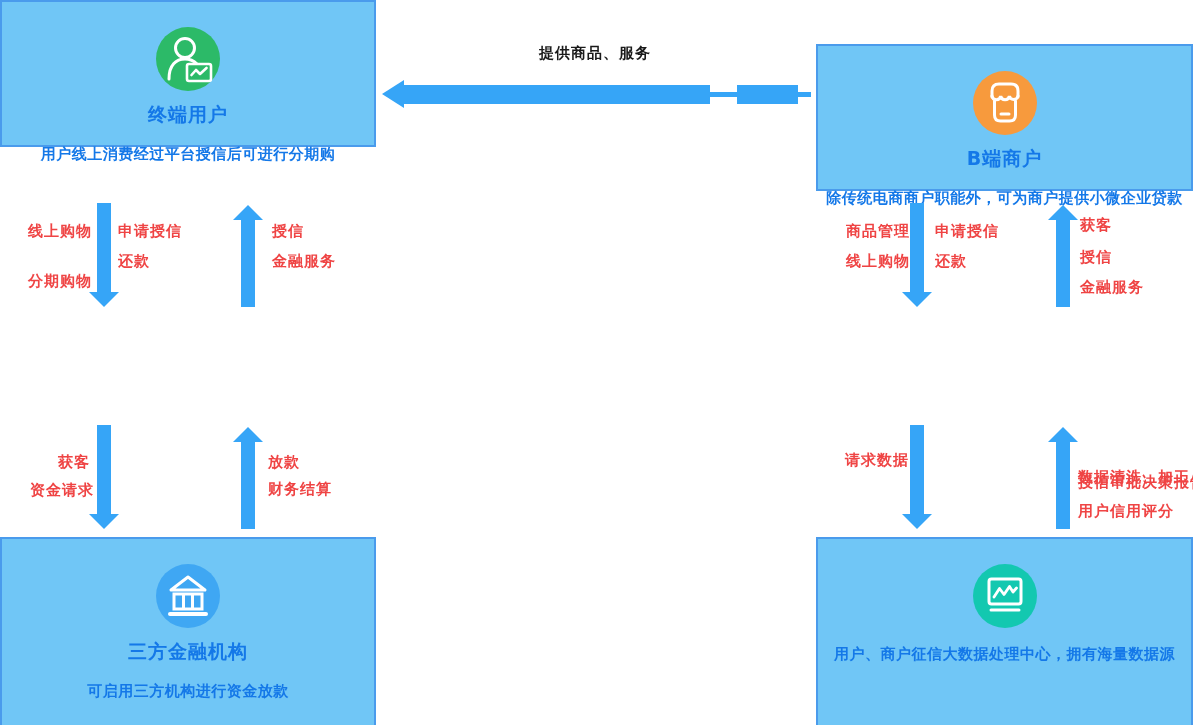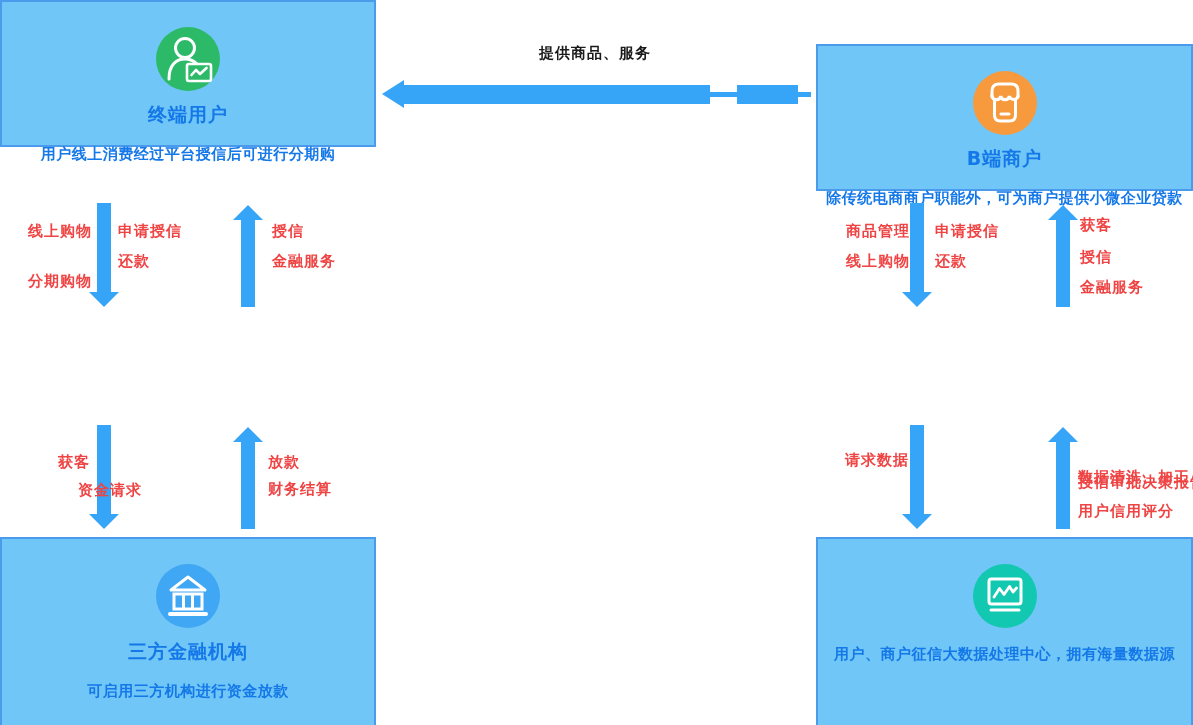--- a/index.html
+++ b/index.html
@@ -177,21 +177,21 @@
 
   <div class="flow-label" style="left:846px;  top:222px;">商品管理</div>
   <div class="flow-label" style="left:846px;  top:252px;">线上购物</div>
   <div class="flow-label" style="left:935px;  top:222px;">申请授信</div>
   <div class="flow-label" style="left:935px;  top:252px;">还款</div>
   <div class="flow-label" style="left:1080px; top:216px;">获客</div>
   <div class="flow-label" style="left:1080px; top:248px;">授信</div>
   <div class="flow-label" style="left:1080px; top:278px;">金融服务</div>
 
   <div class="flow-label" style="left:58px;  top:453px;">获客</div>
-  <div class="flow-label" style="left:30px;  top:481px;margin-left:48px;">资金请求</div>
+  <div class="flow-label" style="left:30px;  top:481px;">资金请求</div>
   <div class="flow-label" style="left:268px; top:453px;">放款</div>
   <div class="flow-label" style="left:268px; top:480px;">财务结算</div>
 
   <div class="flow-label" style="left:845px;  top:451px;">请求数据</div>
   <div class="flow-label" style="left:1078px; top:468px;">数据清洗、加工</div>
   <div class="flow-label" style="left:1078px; top:473px;">授信审批决策报告</div>
   <div class="flow-label" style="left:1078px; top:502px;">用户信用评分</div>
 
 </div>
 

